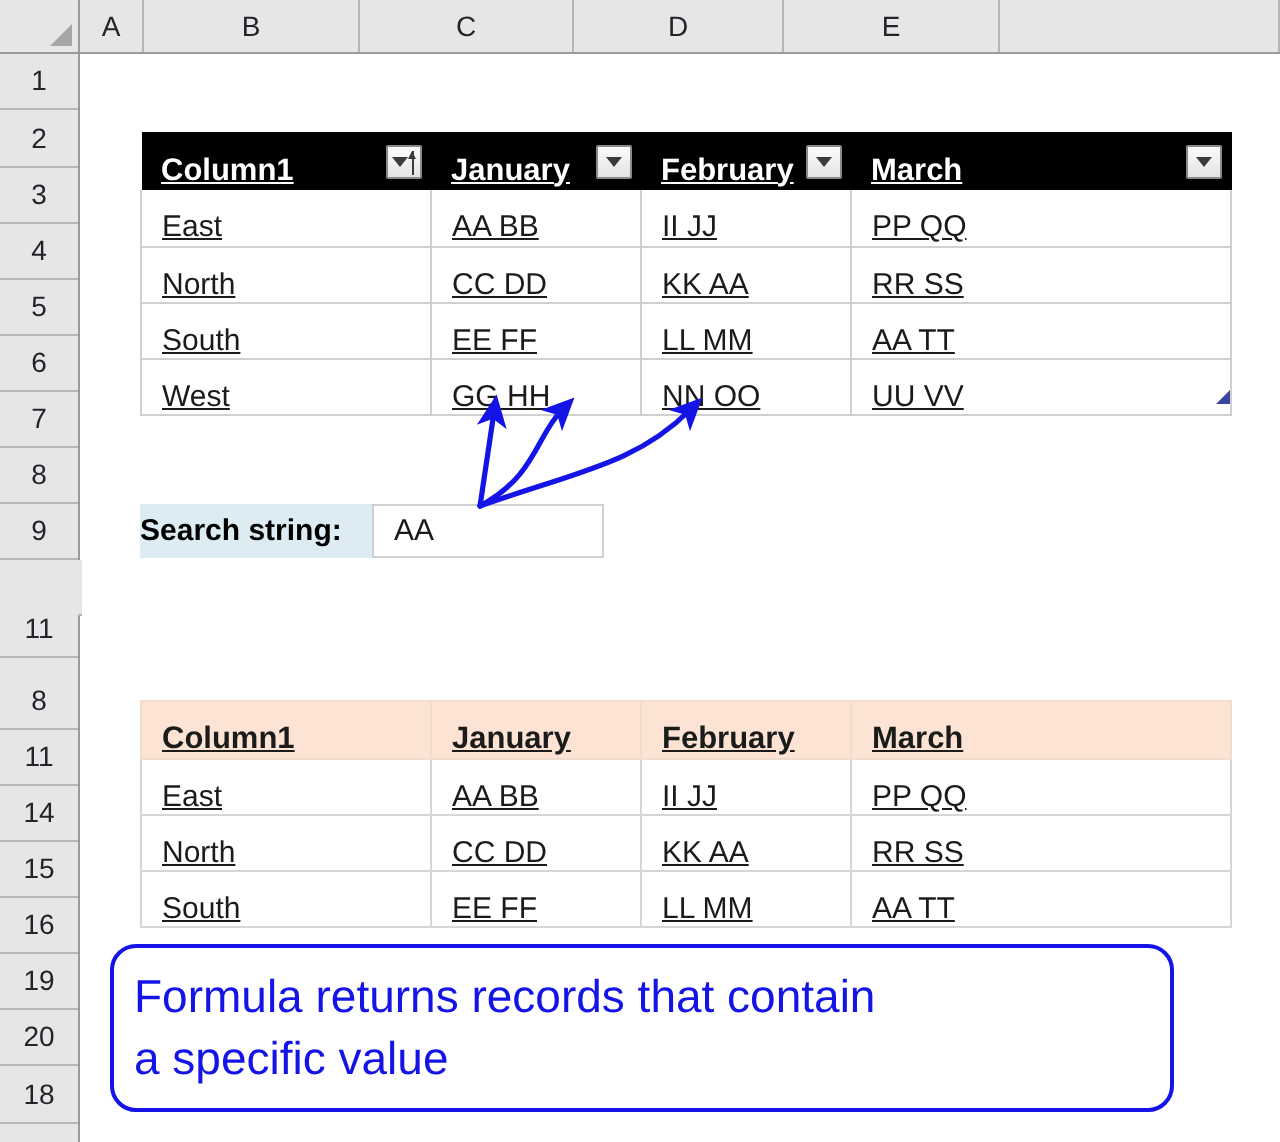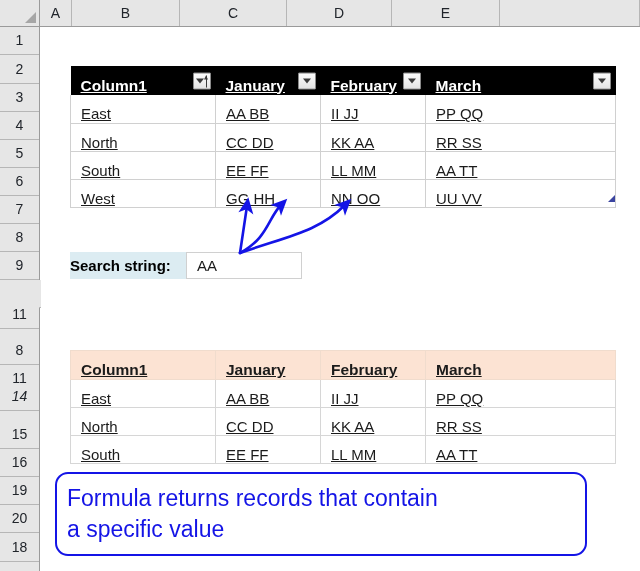--- a/index.html
+++ b/index.html
@@ -258,21 +258,21 @@
       <div class="rowhead" style="top: 85px; height: 28px; line-height: 27px;">4</div>
       <div class="rowhead" style="top: 113px; height: 28px; line-height: 27px;">5</div>
       <div class="rowhead" style="top: 141px; height: 28px; line-height: 27px;">6</div>
       <div class="rowhead" style="top: 169px; height: 28px; line-height: 27px;">7</div>
       <div class="rowhead" style="top: 197px; height: 28px; line-height: 27px;">8</div>
       <div class="rowhead" style="top: 225px; height: 28px; line-height: 27px;">9</div>
       <div class="rowhead" style="top: 253px; height: 28px; line-height: 27px; padding-left: 44px;">10</div>
       <div class="rowhead" style="top: 274px; height: 28px; line-height: 27px;">11</div>
       <div class="rowhead" style="top: 309px; height: 29px; line-height: 28px;">8</div>
       <div class="rowhead" style="top: 338px; height: 28px; line-height: 27px;">11</div>
-      <div class="rowhead" style="top: 356px; height: 28px; line-height: 27px; font-style: italic;">14</div>
+      <div class="rowhead" style="top: 366px; height: 28px; line-height: 27px;">14</div>
       <div class="rowhead" style="top: 394px; height: 28px; line-height: 27px;">15</div>
       <div class="rowhead" style="top: 422px; height: 28px; line-height: 27px;">16</div>
       <div class="rowhead" style="top: 450px; height: 28px; line-height: 27px;">19</div>
       <div class="rowhead" style="top: 478px; height: 28px; line-height: 27px;">20</div>
       <div class="rowhead" style="top: 506px; height: 29px; line-height: 28px;">18</div>
     </div>
 
   <div class="grid-area">
 
     <table class="xl-table dark" id="source-table" style="left:29px; top:38px; width:545px;">

